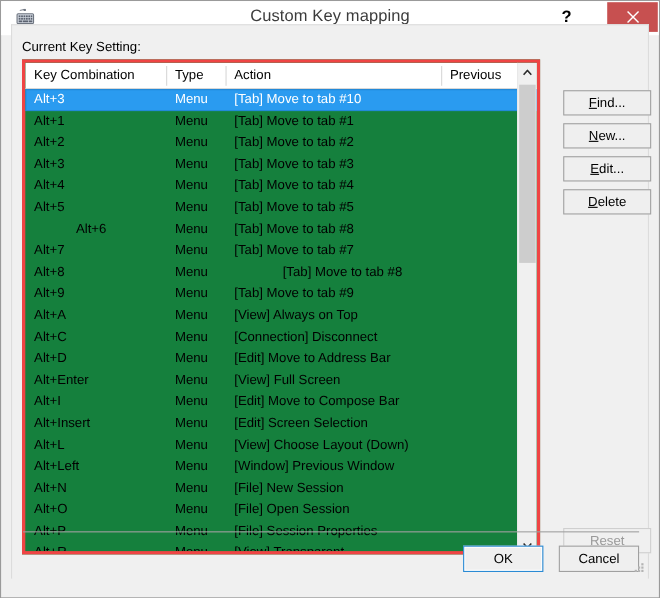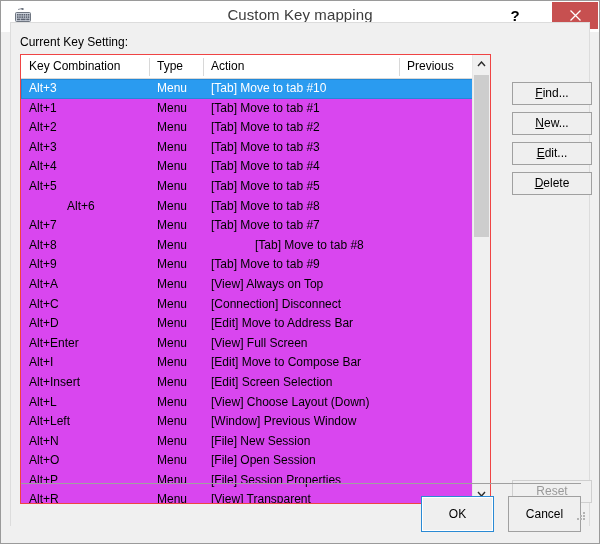--- a/index.html
+++ b/index.html
@@ -92,22 +92,22 @@
     color: #000;
   }
 
   
   #listview {
     position: absolute;
     left: 9px; top: 31px;
     width: 471px;
     height: 450px;
     box-sizing: border-box;
-    border: 1px solid #ef4444;
-    background: #d946ef;
+    border: 3px solid #ef4444;
+    background: #15803d;
     overflow: hidden;
   }
   #list-header {
     position: absolute;
     left: 0; top: 0;
     width: 100%;
     height: 24px;
     box-sizing: border-box;
     border-bottom: 1px solid #d8d8d8;
     background: #ffffff;
@@ -239,21 +239,21 @@
     left: 10px;
     top: 460px;
     width: 560px;
     height: 1px;
     background: #a0a0a0;
   }
   .fbtn {
     position: absolute;
     top: 473px;
     width: 73px;
-    height: 36px;
+    height: 24px;
     box-sizing: border-box;
     border: 1px solid #a0a0a0;
     background: #efefef;
     font-family: "Liberation Sans", sans-serif;
     font-size: 12px;
     color: #000;
     text-align: center;
     line-height: 22px;
     cursor: default;
     padding: 0;

